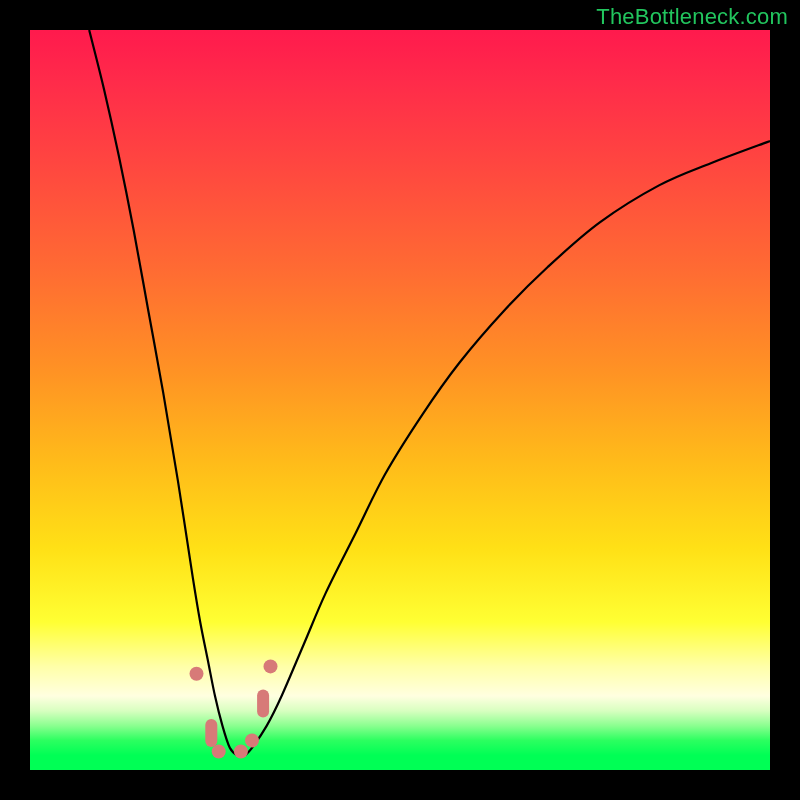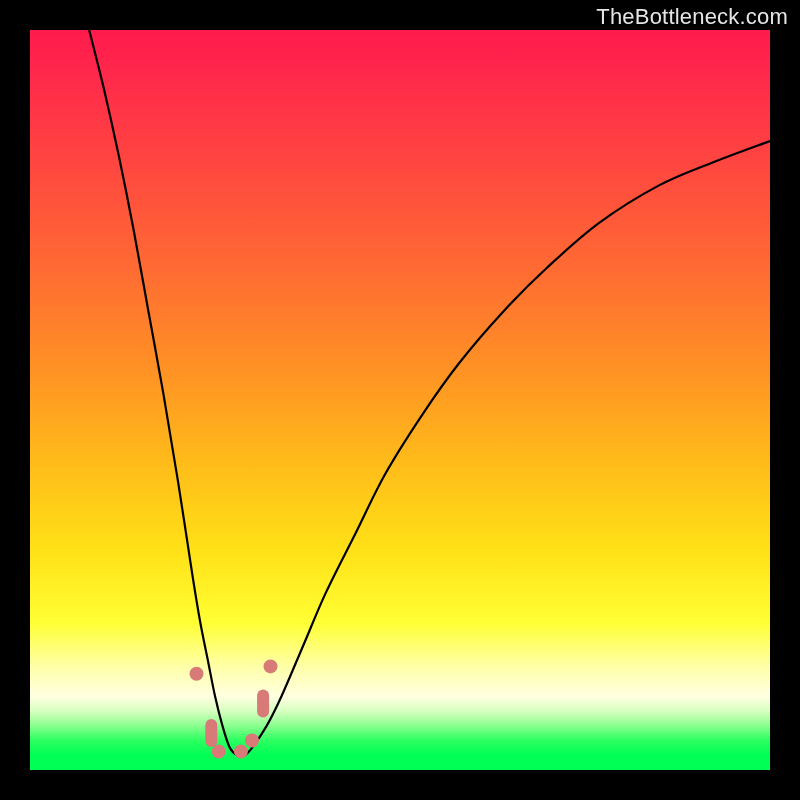--- a/index.html
+++ b/index.html
@@ -50,21 +50,21 @@
   svg.curve {
     position: absolute;
     inset: 0;
     width: 100%;
     height: 100%;
   }
   .watermark {
     position: absolute;
     top: 4px;
     right: 12px;
-    color: #e5e5e5;
+    color: #22c55e;
     font-size: 22px;
     letter-spacing: 0.2px;
     font-weight: 500;
   }
   .dot {
     fill: #d77a78;
   }
   .capsule {
     fill: #d77a78;
   }

